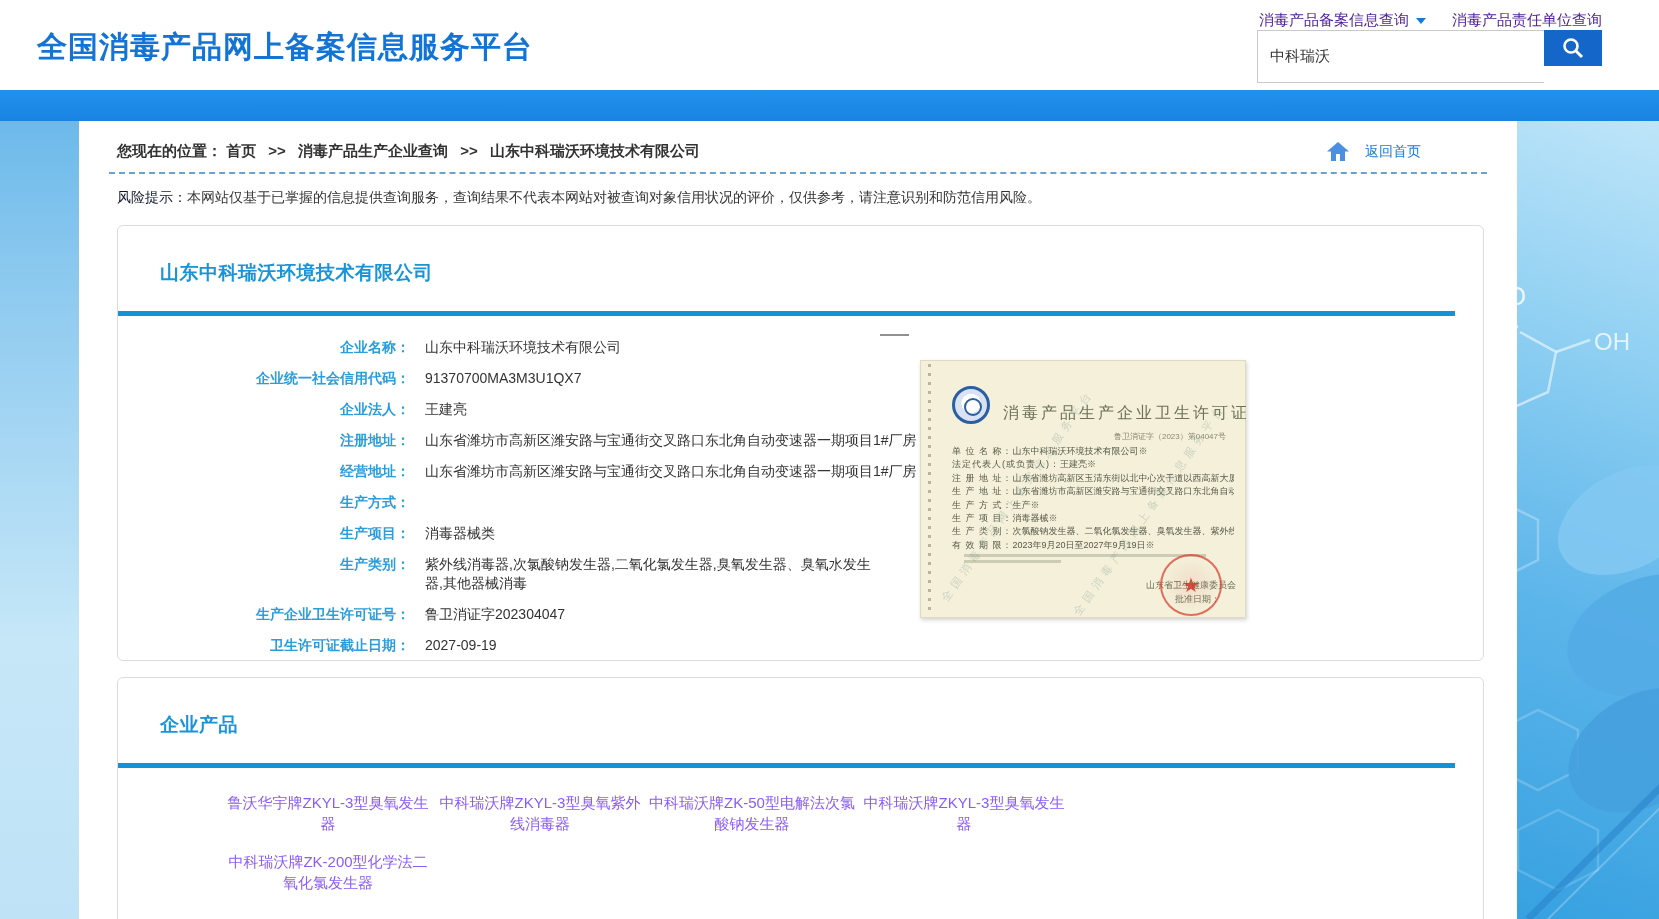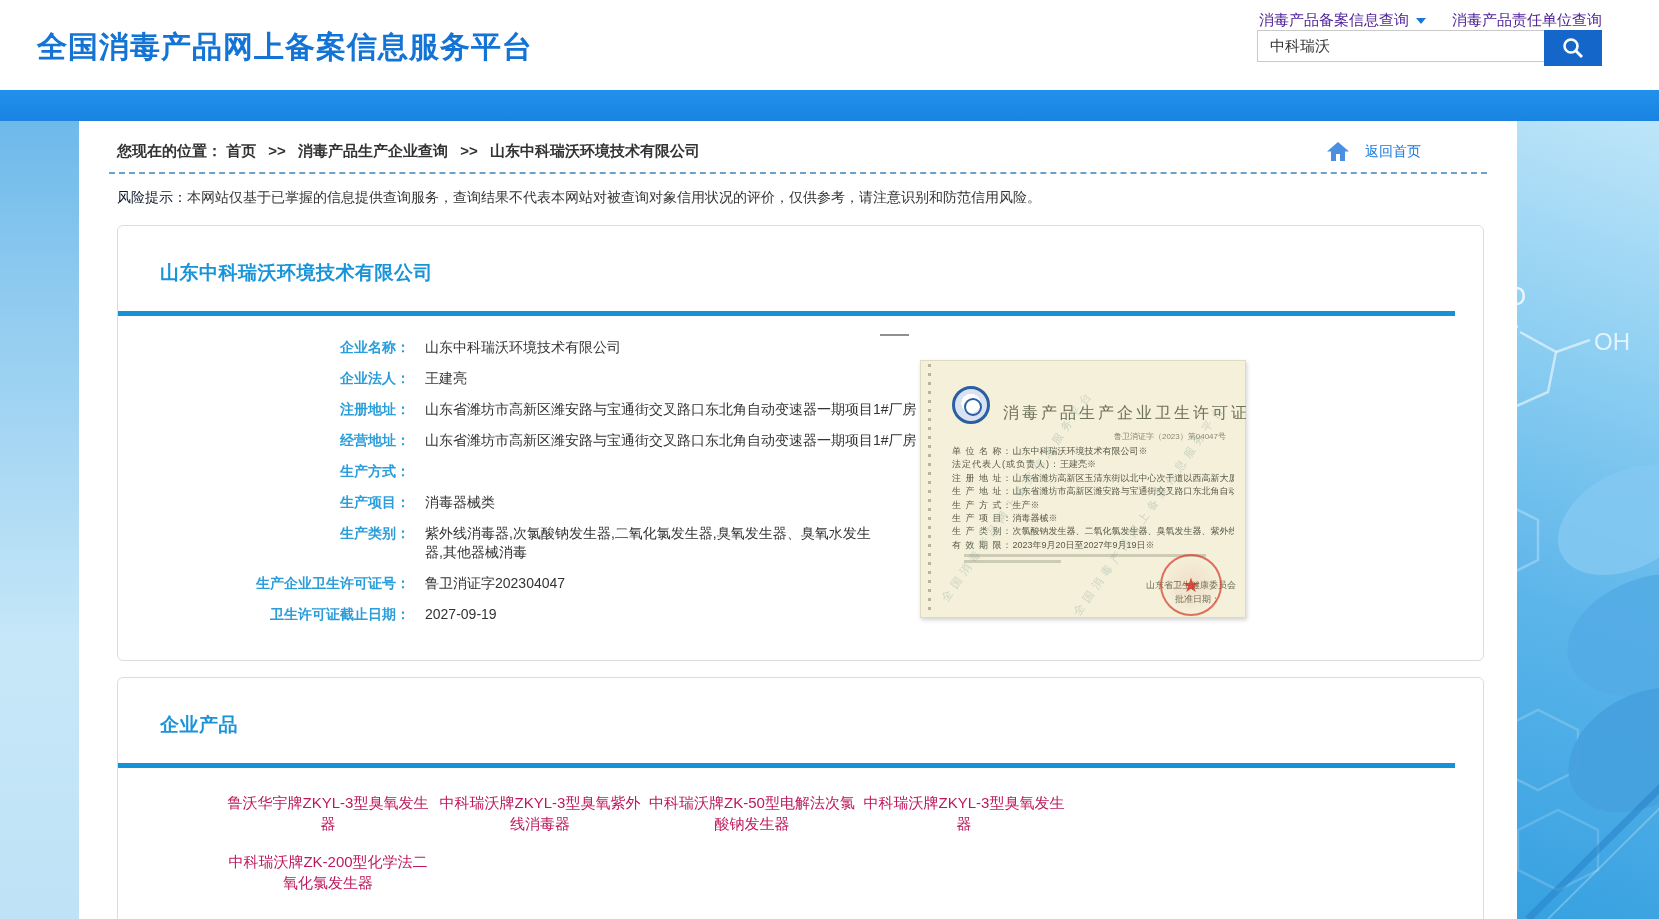--- a/index.html
+++ b/index.html
@@ -15,21 +15,21 @@
   
   .top { position:absolute; top:0; left:0; width:1659px; height:90px; background:#fff; }
   .site-title { position:absolute; left:37px; top:27px; font-size:30px; font-weight:bold;
     color:#1374d5; letter-spacing:1px; white-space:nowrap; }
   .top-nav { position:absolute; top:11px; right:57px; display:flex; gap:26px; align-items:center;
     font-size:15px; color:#1678dd; white-space:nowrap; }
   .top-nav .navlink { display:flex; align-items:center; gap:7px; cursor:pointer; color:#4c1d95; }
   .caret { width:0; height:0; border-left:5px solid transparent; border-right:5px solid transparent;
     border-top:6px solid #1678dd; display:inline-block; }
   .search-wrap { position:absolute; top:30px; right:57px; display:flex; }
-  .search-input { width:287px; height:32px; border:1px solid #c9c9c9; border-right:none;
+  .search-input { width:287px; height:53px; border:1px solid #c9c9c9; border-right:none;
     padding:0 12px; font-size:15px; color:#333; outline:none; font-family:"Liberation Sans",sans-serif; }
   .search-btn { width:58px; height:36px; background:#1566c9; border:none; cursor:pointer;
     display:flex; align-items:center; justify-content:center; }
 
   .blue-bar { position:absolute; top:90px; left:0; width:1659px; height:31px;
     background:linear-gradient(180deg,#2191ec,#1a83e2); }
 
   
   .container { position:absolute; top:121px; left:40px; width:1438px; height:798px;
     background:#fff; overflow:hidden;margin-left:39px; }
@@ -93,21 +93,21 @@
     background:radial-gradient(circle, rgba(230,90,70,.12), rgba(230,90,70,0) 70%); }
   .cert-seal span { color:rgba(210,50,40,.85); font-size:20px; }
   .wm { position:absolute; color:rgba(110,145,135,.30); font-size:11px; letter-spacing:5px;
     white-space:nowrap; transform:rotate(-55deg); transform-origin:left top; }
   .wm1 { left:18px; top:236px; }
   .wm2 { left:150px; top:250px; }
 
   
   .products { display:flex; flex-wrap:wrap; margin:24px 0 0 104px; width:900px; }
   .product { width:208px; margin:0 2px 17px 2px; text-align:center; font-size:15px;
-    line-height:21px; color:#be185d; cursor:pointer; }
+    line-height:21px; color:#8b5cf6; cursor:pointer; }
 </style>
 </head>
 <body>
 
 <div class="page">
 
   <div class="photo-strip">
     <svg width="181" height="829" viewBox="0 0 181 829">
 
       <g stroke="rgba(255,255,255,0.55)" stroke-width="2.5" fill="none">
@@ -184,20 +184,24 @@
     <section class="card card-company">
       <h2 class="card-title">山东中科瑞沃环境技术有限公司</h2>
       <div class="card-rule"></div>
 
       <div class="fields">
         <div class="field-row">
           <div class="field-label">企业名称：</div>
           <div class="field-value">山东中科瑞沃环境技术有限公司</div>
         </div>
         <div class="field-row">
+          <div class="field-label">企业统一社会信用代码：</div>
+          <div class="field-value">91370700MA3M3U1QX7</div>
+        </div>
+        <div class="field-row">
           <div class="field-label">企业法人：</div>
           <div class="field-value">王建亮</div>
         </div>
         <div class="field-row">
           <div class="field-label">注册地址：</div>
           <div class="field-value">山东省潍坊市高新区潍安路与宝通街交叉路口东北角自动变速器一期项目1#厂房</div>
         </div>
         <div class="field-row">
           <div class="field-label">经营地址：</div>
           <div class="field-value">山东省潍坊市高新区潍安路与宝通街交叉路口东北角自动变速器一期项目1#厂房</div>

